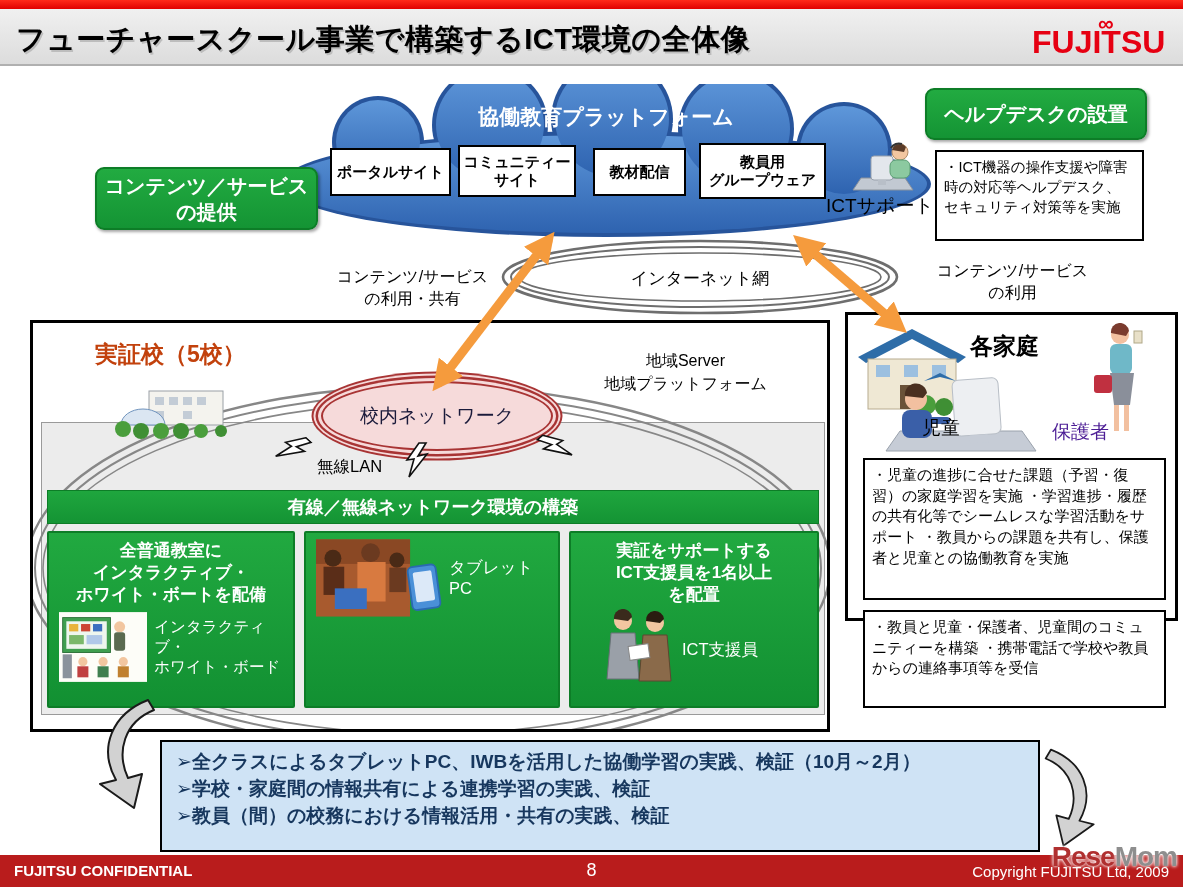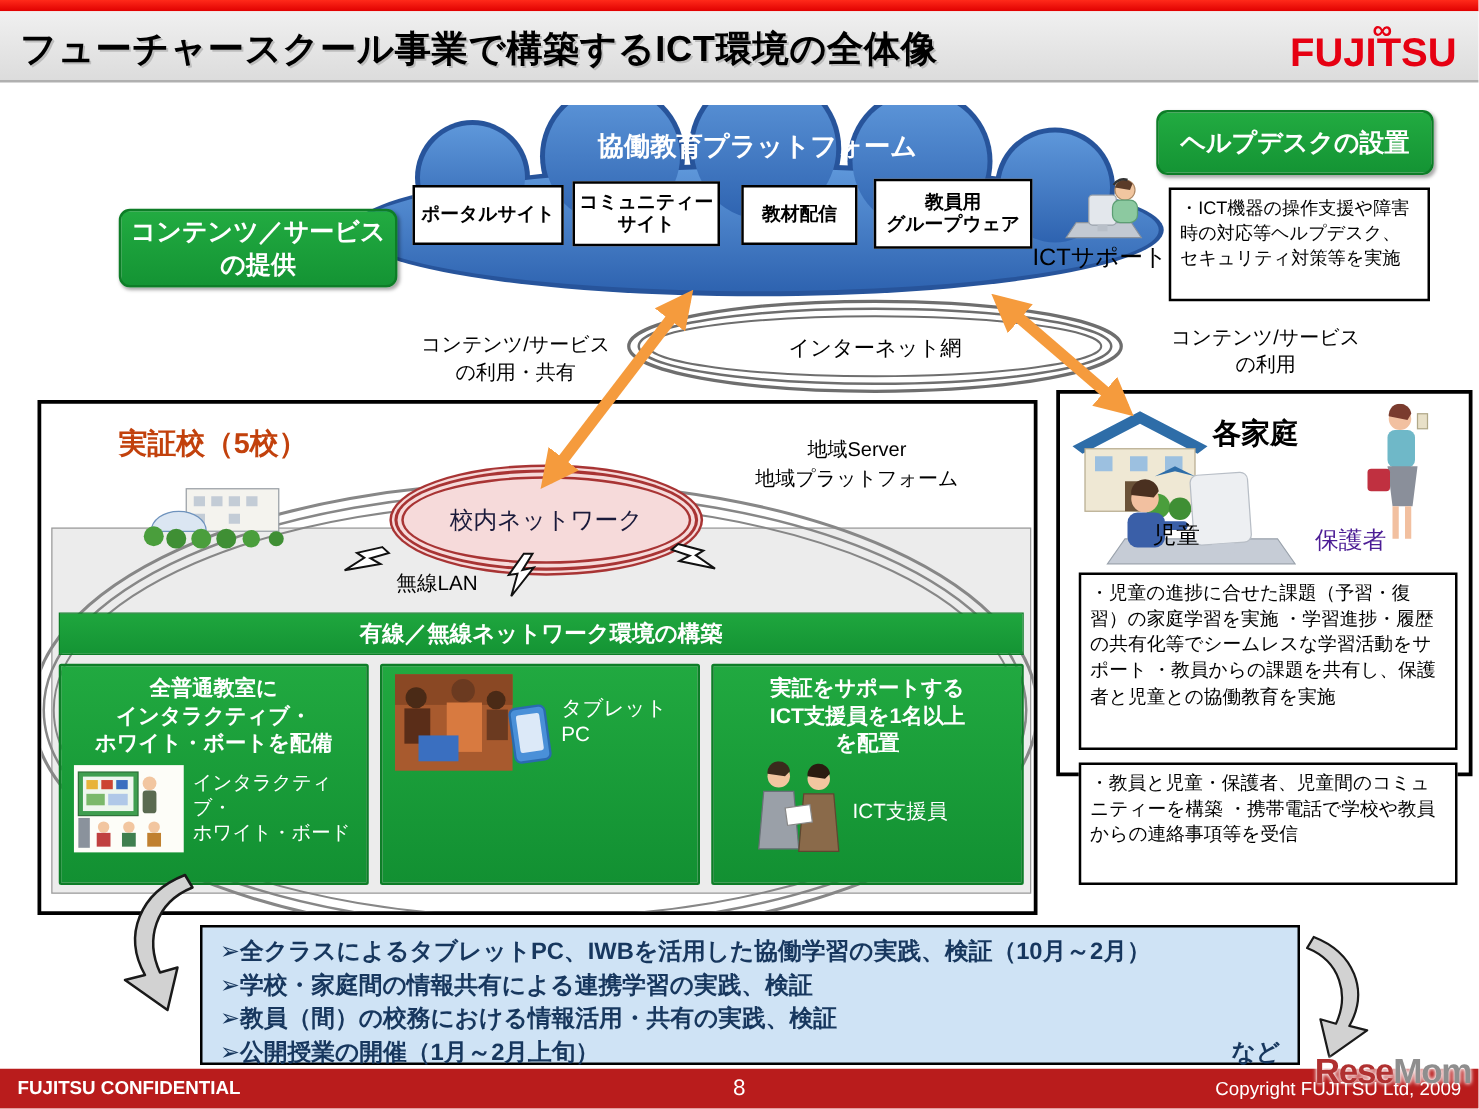--- a/index.html
+++ b/index.html
@@ -270,24 +270,20 @@
 ・学習進捗・履歴の共有化等でシームレスな学習活動をサポート
 ・教員からの課題を共有し、保護者と児童との協働教育を実施</div>
     <div class="abs note" style="left:15px;top:295px;width:303px;height:98px;font-size:15px">・教員と児童・保護者、児童間のコミュニティーを構築
 ・携帯電話で学校や教員からの連絡事項等を受信</div>
   </div>
 
   <div class="abs summary" style="left:160px;top:740px;width:880px;height:112px">
     <div>➢全クラスによるタブレットPC、IWBを活用した協働学習の実践、検証（10月～2月）</div>
     <div>➢学校・家庭間の情報共有による連携学習の実践、検証</div>
     <div>➢教員（間）の校務における情報活用・共有の実践、検証</div>
-    <div class="sumlast">
-      <span>➢公開授業の開催（1月～2月上旬）</span>
-      <span>など</span>
-    </div>
   </div>
 
   <svg class="abs" style="left:88px;top:696px" width="102" height="118" viewBox="0 0 102 118">
     <path d="M60,4 C24,18 10,52 28,84 L12,88 L46,112 L54,78 L40,82 C28,56 36,26 66,14 Z" fill="#d2d2d2" stroke="#1a1a1a" stroke-width="2" stroke-linejoin="round"></path>
   </svg>
   <svg class="abs" style="left:1008px;top:746px" width="102" height="105" viewBox="0 0 102 118">
     <g transform="scale(-1,1) translate(-102,0)">
       <path d="M60,4 C24,18 10,52 28,84 L12,88 L46,112 L54,78 L40,82 C28,56 36,26 66,14 Z" fill="#d2d2d2" stroke="#1a1a1a" stroke-width="2" stroke-linejoin="round"></path>
     </g>
   </svg>

